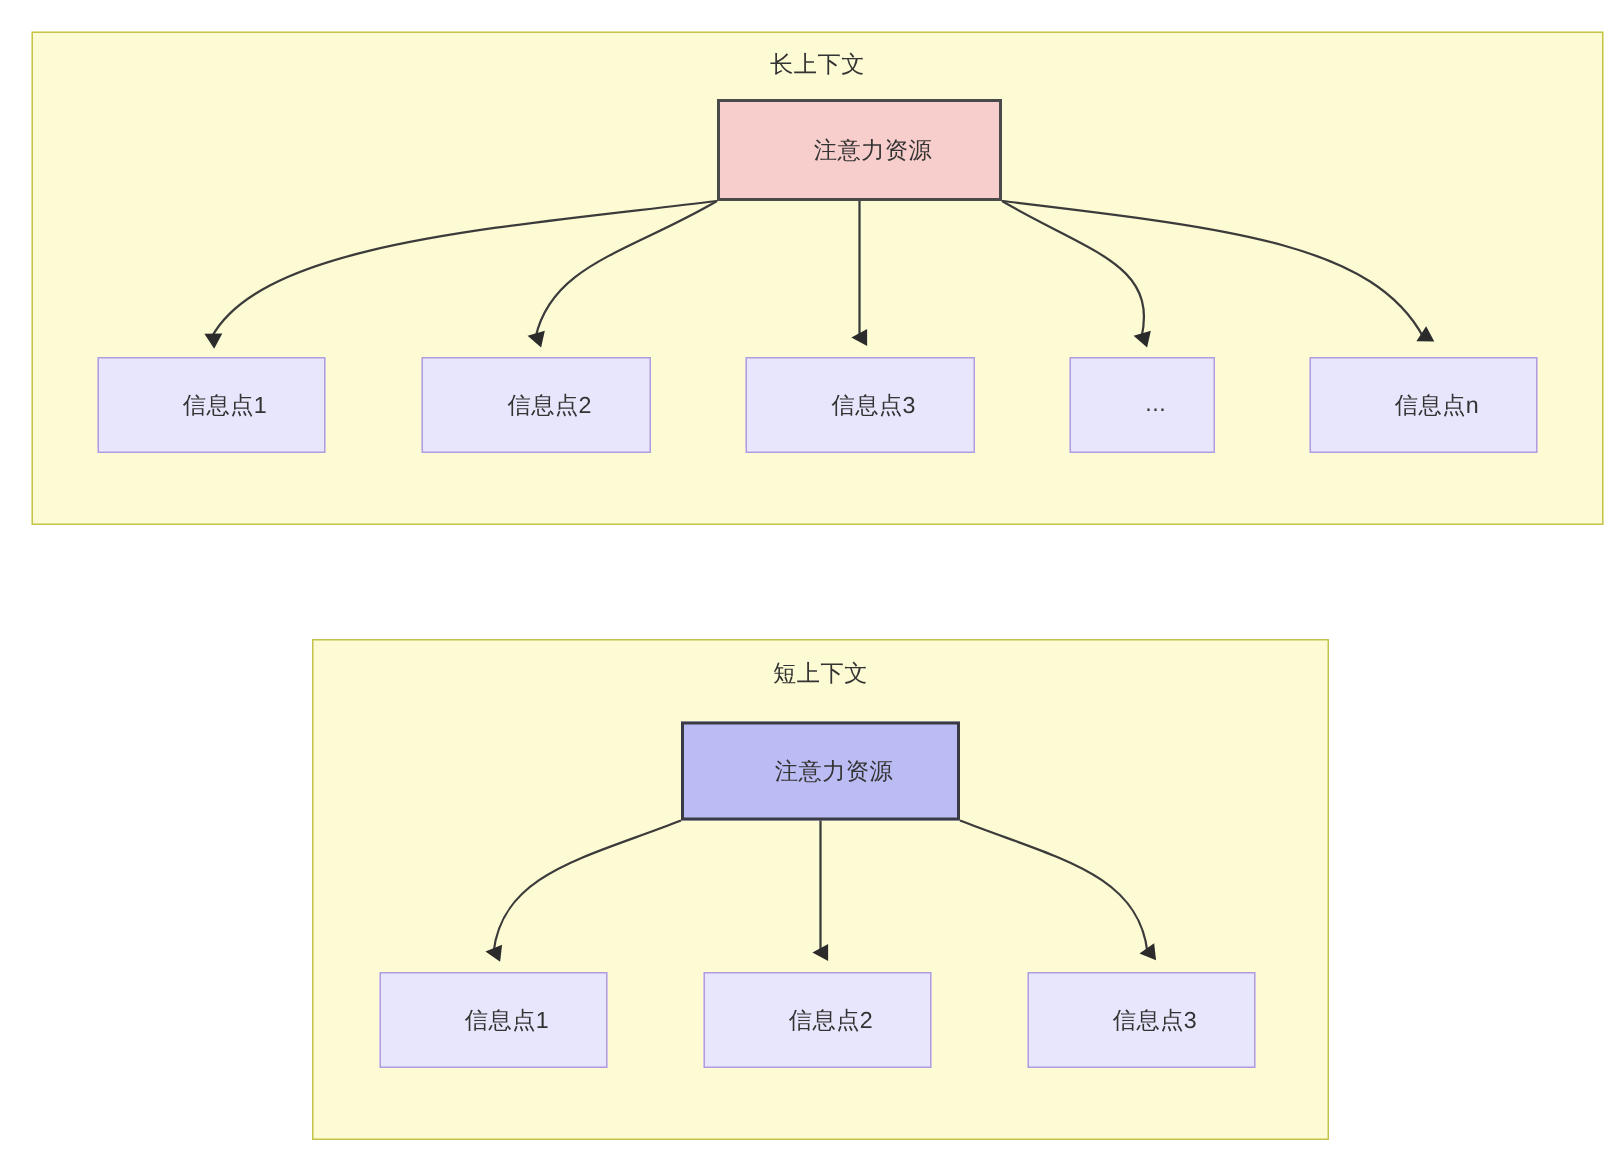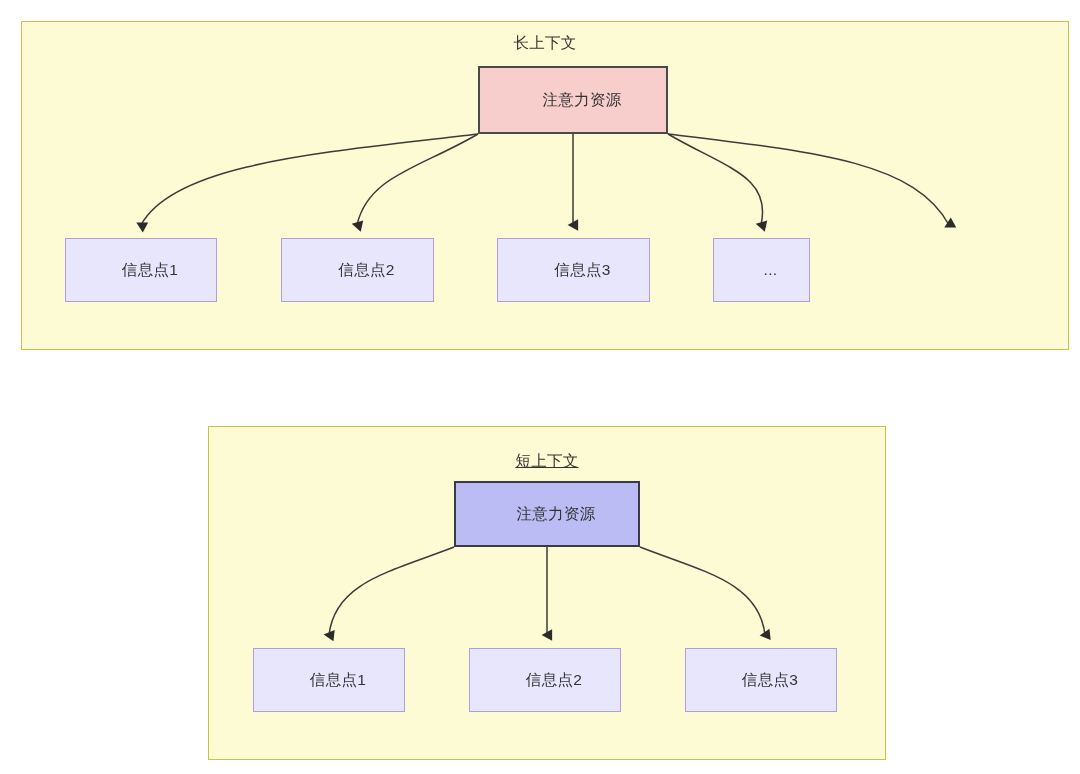--- a/index.html
+++ b/index.html
@@ -33,21 +33,21 @@
     position: absolute;
     left: 0;
     width: 100%;
     text-align: center;
     font-size: 15.5px;
     color: #333333;
     letter-spacing: 0.3px;
     white-space: nowrap;
   }
   #panel-long .panel-title  { top: 11px; }
-  #panel-short .panel-title { top: 24px; text-decoration: underline; }
+  #panel-short .panel-title { top: 12px; }
 
   .node {
     position: absolute;
     box-sizing: border-box;
     display: flex;
     align-items: center;
     justify-content: center;
     font-size: 15.5px;
     color: #333333;
     white-space: nowrap;
@@ -100,20 +100,23 @@
   </div>
   <div class="node node-leaf" style="left:281px; top:238px; width:153px; height:64px;">
     <span>信息点2</span>
   </div>
   <div class="node node-leaf" style="left:497px; top:238px; width:153px; height:64px;">
     <span>信息点3</span>
   </div>
   <div class="node node-leaf" style="left:713px; top:238px; width:97px; height:64px;">
     <span>...</span>
   </div>
+  <div class="node node-leaf" style="left:873px; top:238px; width:152px; height:64px;">
+    <span>信息点n</span>
+  </div>
 
   <div class="panel" id="panel-short">
     <div class="panel-title">短上下文</div>
   </div>
 
   <div class="node node-root-short" style="left:454px; top:481px; width:186px; height:66px;">
     <span>注意力资源</span>
   </div>
 
   <div class="node node-leaf" style="left:253px; top:648px; width:152px; height:64px;">

